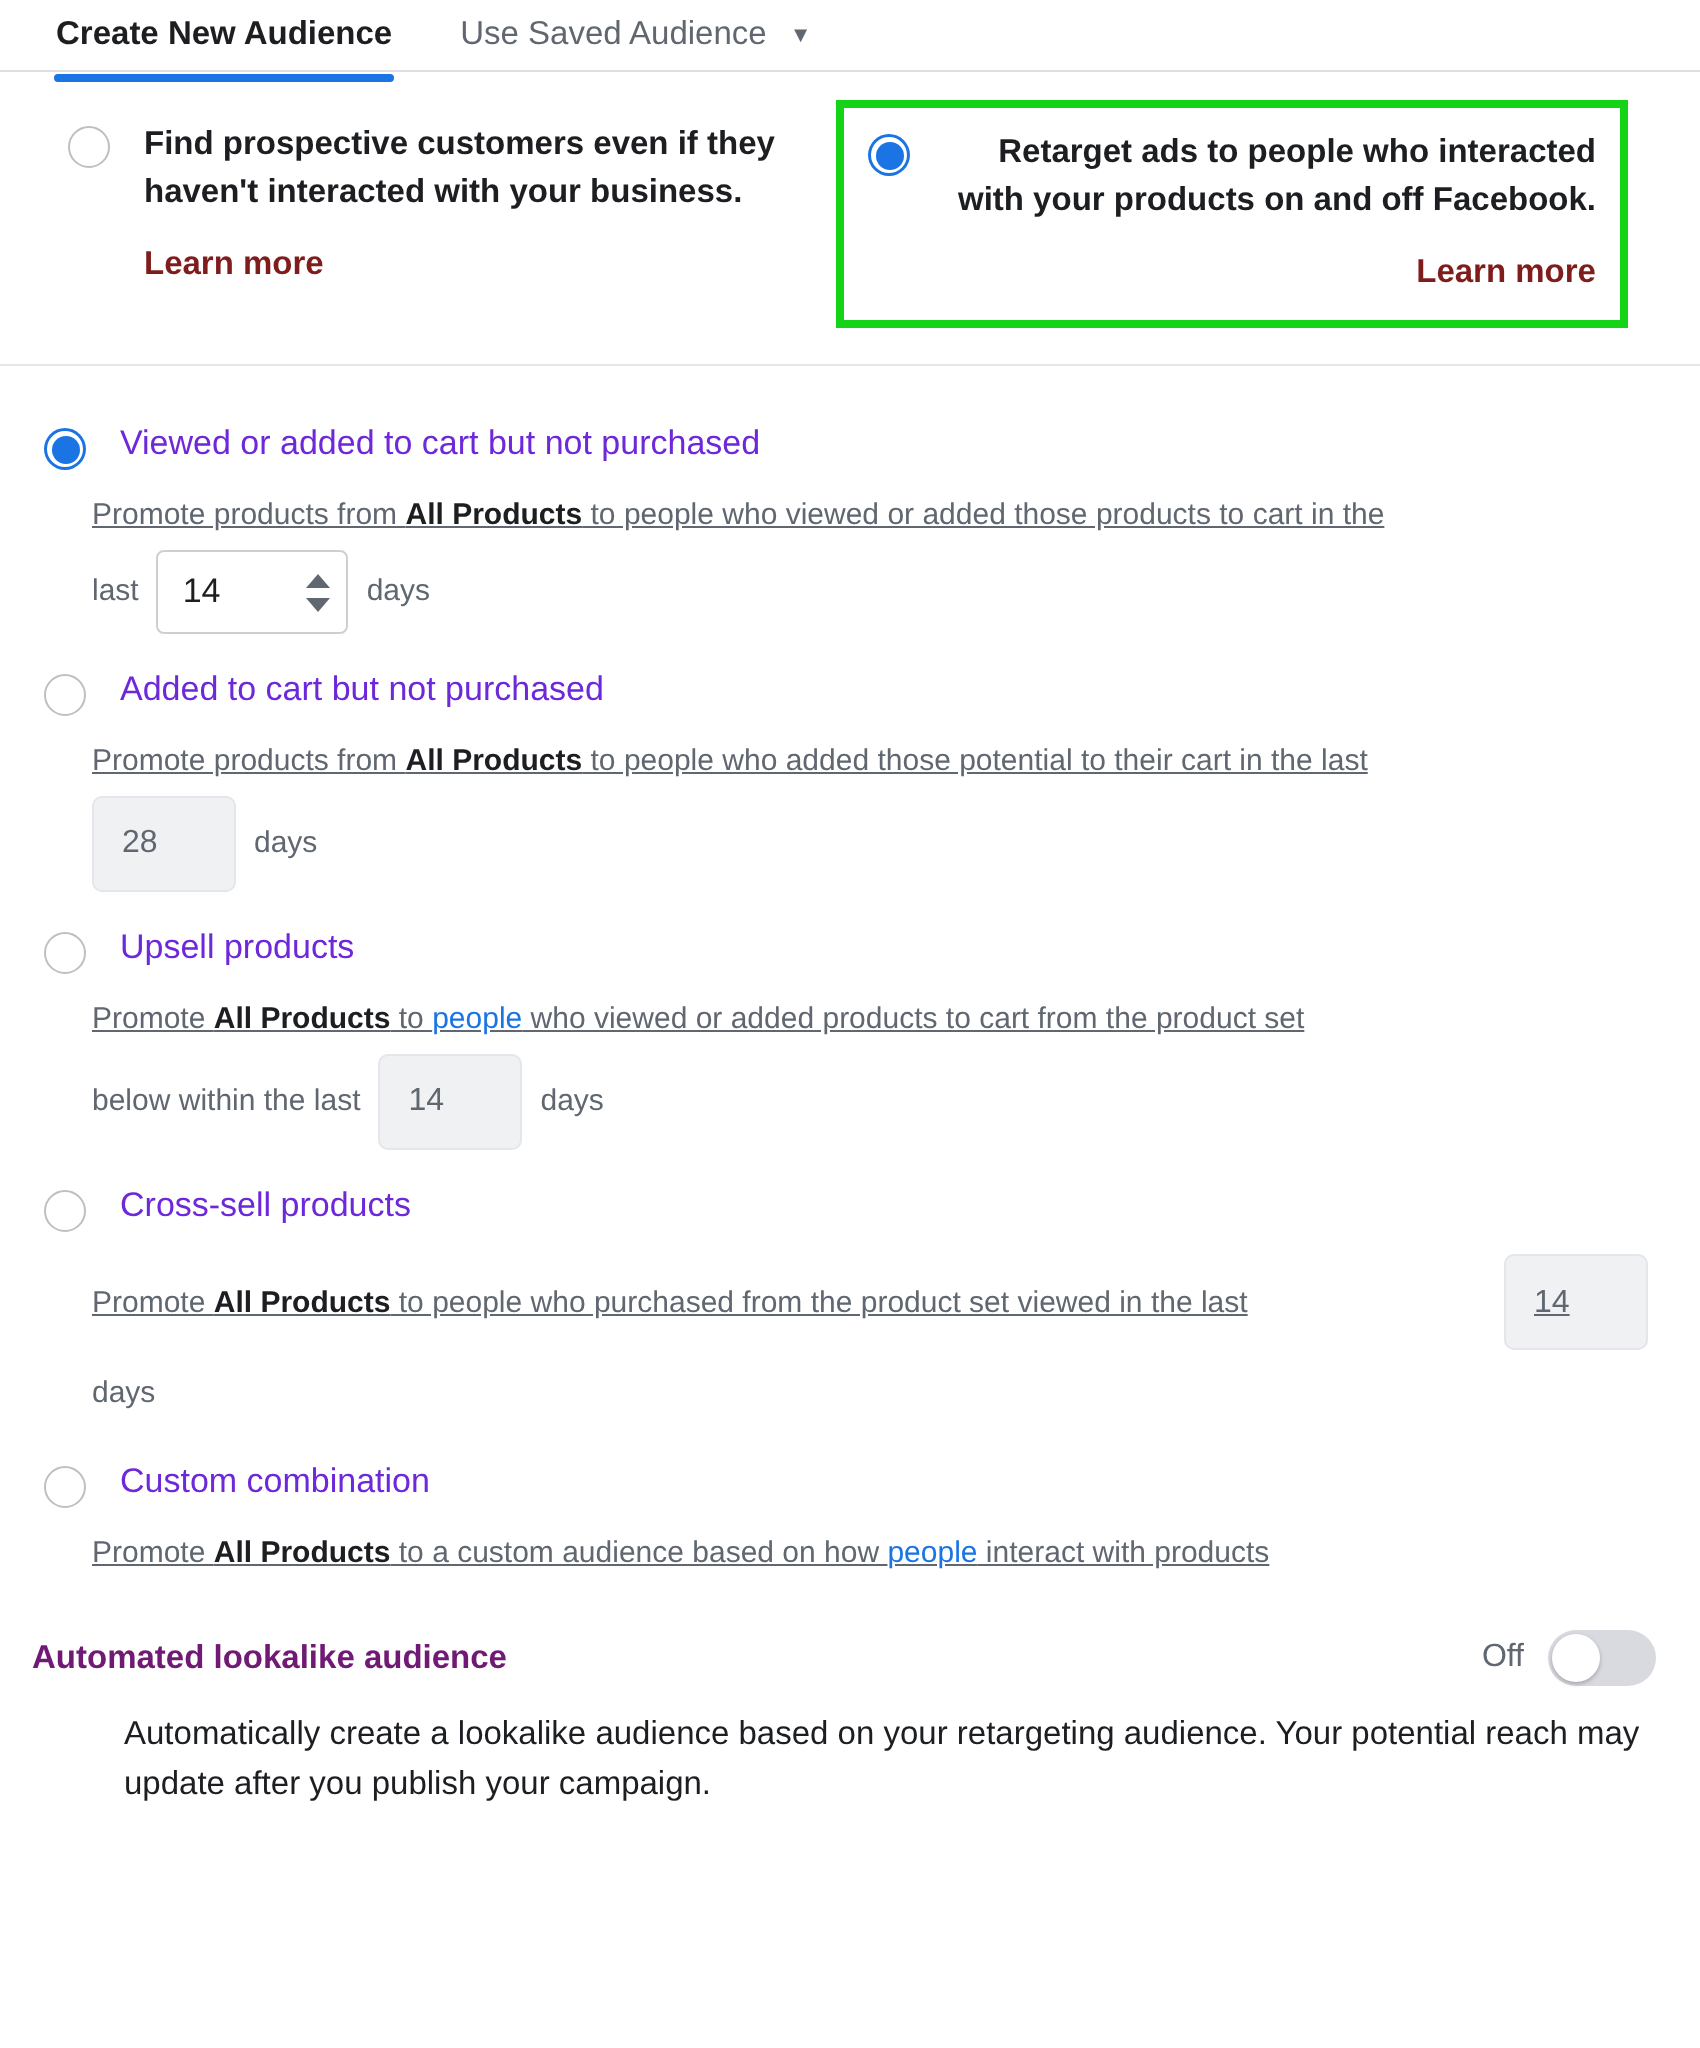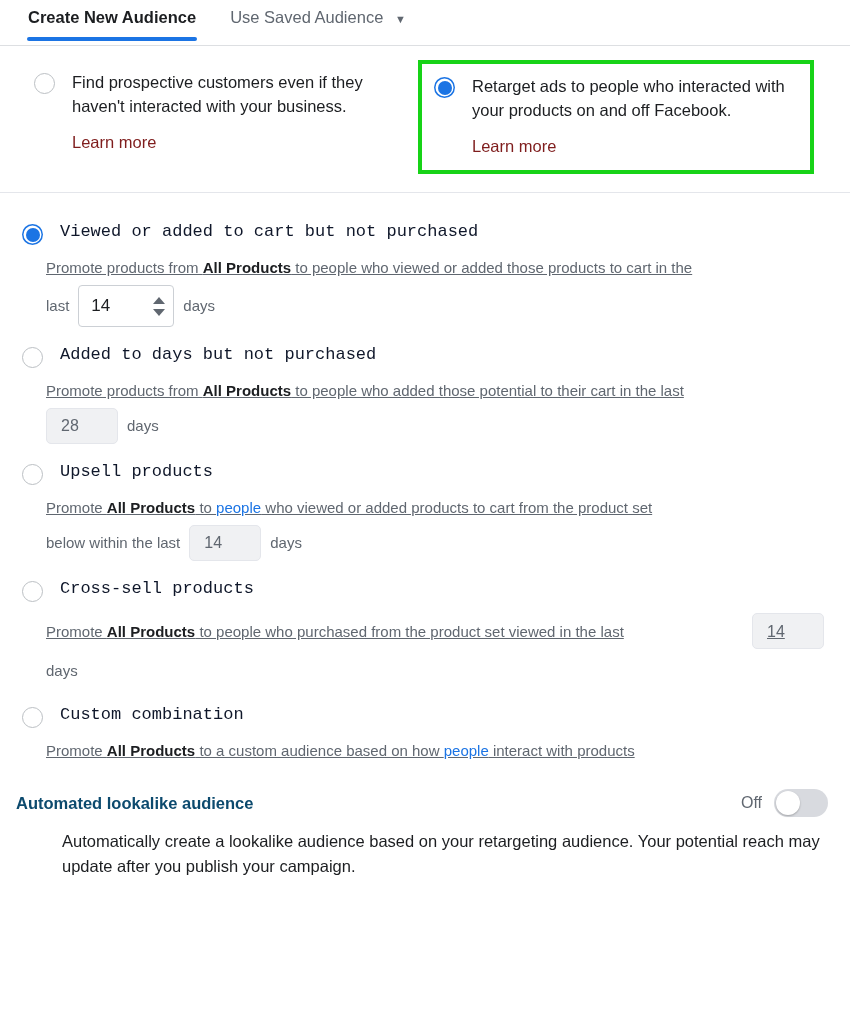--- a/index.html
+++ b/index.html
@@ -14,21 +14,21 @@
     font-family: "Liberation Sans", sans-serif;
     color: #1c1e21;
     overflow: hidden;
   }
 
   
   .tabs {
     display: flex;
     align-items: flex-start;
     padding: 0 28px;
-    height: 46px;
+    height: 36px;
     border-bottom: 1px solid #dddfe2;
     position: relative;
   }
   .tab {
     font-size: 16.5px;
     padding: 8px 0 13px 0;
     margin-right: 34px;
     color: #606770;
     cursor: pointer;
     position: relative;
@@ -55,30 +55,32 @@
     vertical-align: middle;
     color: #606770;
   }
 
   
   .choices {
     display: flex;
     padding: 14px 22px 18px 22px;
     border-bottom: 1px solid #e4e6eb;
     align-items: flex-start;
+    font-weight: bold;
   }
   .choice {
     display: flex;
     align-items: flex-start;
     width: 396px;
     padding: 10px 12px 12px 12px;
   }
   .choice.highlight {
     border: 4px solid #17d317;
     margin-left: 0;
+    text-align: right;
   }
   .choice-body {
     margin-left: 17px;
     font-size: 16.5px;
     line-height: 24px;
     color: #1c1e21;
   }
   .learn-more {
     display: block;
     margin-top: 12px;
@@ -122,22 +124,21 @@
     margin-bottom: 17px;
   }
   .option-head {
     display: flex;
     align-items: flex-start;
   }
   .option-title {
     margin-left: 17px;
     font-size: 17px;
     line-height: 22px;
-    color: #0f172a;
-    font-family: Liberation Mono, monospace;
+    color: #6d28d9;
   }
   .option-desc {
     margin-left: 24px;
     margin-top: 11px;
     font-size: 15px;
     line-height: 23px;
     color: #606770;
     text-decoration: underline;
   }
   .option-desc b { color: #1c1e21; font-weight: bold; }
@@ -187,42 +188,42 @@
   }
   .spin-arrows .up { border-bottom: 7px solid #606770; margin-bottom: 5px; }
   .spin-arrows .down { border-top: 7px solid #606770; }
 
   
   .numbox {
     display: inline-flex;
     align-items: center;
     justify-content: flex-start;
     min-width: 72px;
-    height: 36px;
+    height: 48px;
     background: #f0f1f3;
     border: 1px solid #e4e6eb;
     border-radius: 5px;
     padding: 0 14px;
     font-size: 16px;
     color: #606770;
   }
 
   
   .lookalike {
     padding: 10px 22px 0 16px;
   }
   .lookalike-head {
     display: flex;
     align-items: center;
     justify-content: space-between;
   }
   .lookalike-title {
     font-size: 16.5px;
     font-weight: bold;
-    color: #0c4a6e;
+    color: #701a75;
   }
   .toggle-wrap {
     display: flex;
     align-items: center;
     justify-content: center;
   }
   .toggle-label {
     font-size: 16px;
     color: #606770;
     margin-right: 12px;
@@ -303,21 +304,21 @@
           <span class="down"></span>
         </span>
       </span>
       <span>days</span>
     </div>
   </div>
 
   <div class="option">
     <div class="option-head">
       <div class="radio"></div>
-      <div class="option-title">Added to days but not purchased</div>
+      <div class="option-title">Added to cart but not purchased</div>
     </div>
     <div class="option-desc">
       <span>Promote products from </span><b>All Products</b><span> to people who added those potential to their cart in the last</span>
     </div>
     <div class="inline-row">
       <span class="numbox">28</span>
       <span>days</span>
     </div>
   </div>
 

